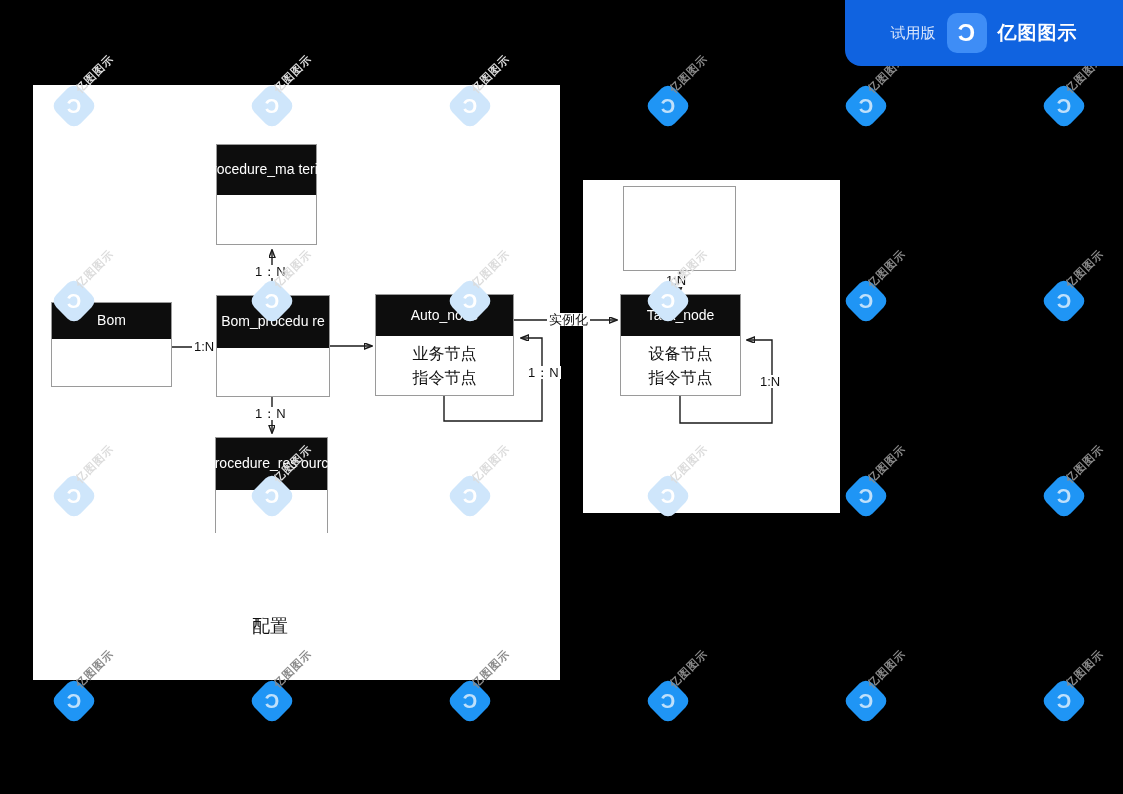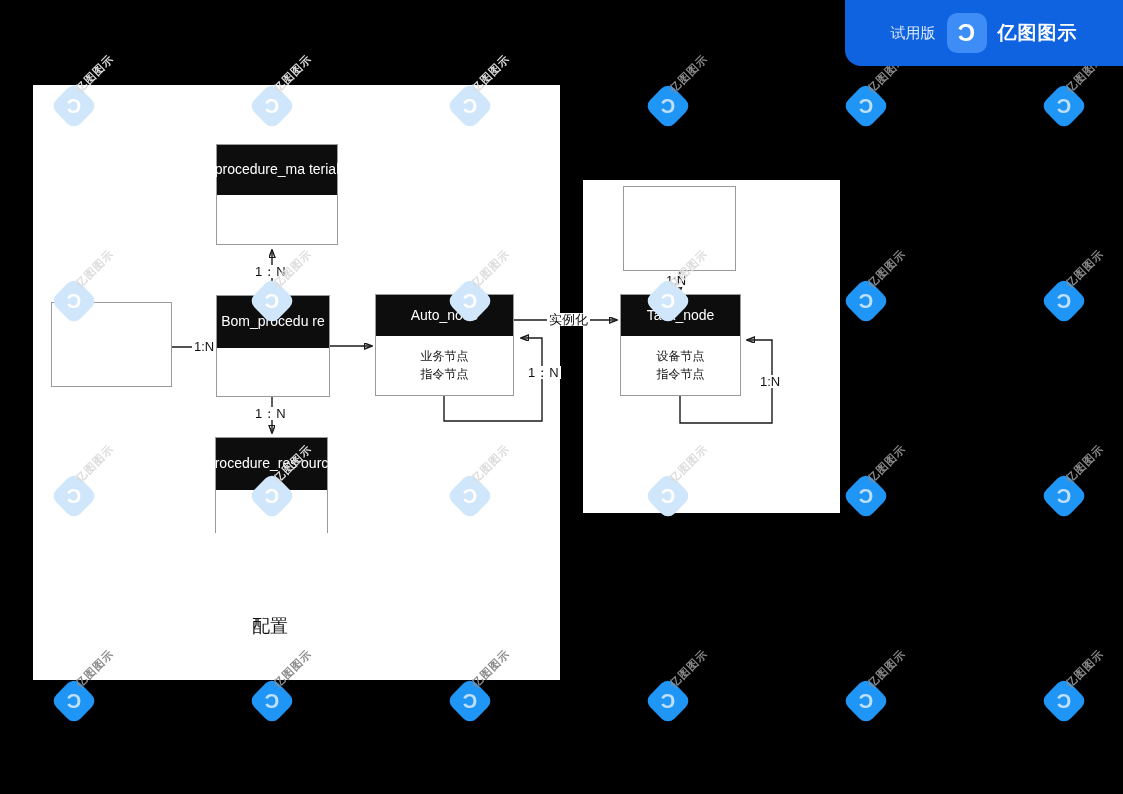--- a/index.html
+++ b/index.html
@@ -20,25 +20,25 @@
   .entity{position:absolute;border:1px solid #9a9a9a;box-sizing:border-box;background:#ffffff;}
   .entity .hdr{
     background:#0d0d0d;color:#ffffff;
     display:flex;align-items:center;justify-content:center;
     text-align:center;line-height:1.22;font-size:14px;
     box-sizing:border-box;padding:2px 6px;
   }
   .entity .body{
     background:#ffffff;color:#111;
     display:flex;flex-direction:column;align-items:center;justify-content:center;
-    text-align:center;line-height:1.45;font-size:12px;box-sizing:border-box;
+    text-align:center;line-height:1.45;font-size:16px;box-sizing:border-box;
   }
   .entity .body span{display:block;}
 
-  #e-procmat{left:216px;top:144px;width:122px;height:101px;}
+  #e-procmat{left:216px;top:144px;width:101px;height:101px;}
   #e-procmat .hdr{height:50px;}
   #e-procmat .body{height:49px;}
 
   #e-bom{left:51px;top:302px;width:121px;height:85px;}
   #e-bom .hdr{height:36px;}
   #e-bom .body{height:47px;}
 
   #e-bomproc{left:216px;top:295px;width:114px;height:102px;}
   #e-bomproc .hdr{height:52px;}
   #e-bomproc .body{height:48px;}
@@ -141,20 +141,21 @@
 
     <polyline points="680,396 680,423 772,423 772,340 747,340" marker-end="url(#ah)"></polyline>
   </svg>
 
   <div class="entity" id="e-procmat">
     <div class="hdr"><span>procedure_ma</span>&nbsp;<span>terial</span></div>
     <div class="body"></div>
   </div>
 
   <div class="entity" id="e-bom">
+    <div class="hdr">Bom</div>
     <div class="body"></div>
   </div>
 
   <div class="entity" id="e-bomproc">
     <div class="hdr"><span>Bom_procedu</span>&nbsp;<span>re</span></div>
     <div class="body"></div>
   </div>
 
   <div class="entity" id="e-autonode">
     <div class="hdr">Auto_node</div>

